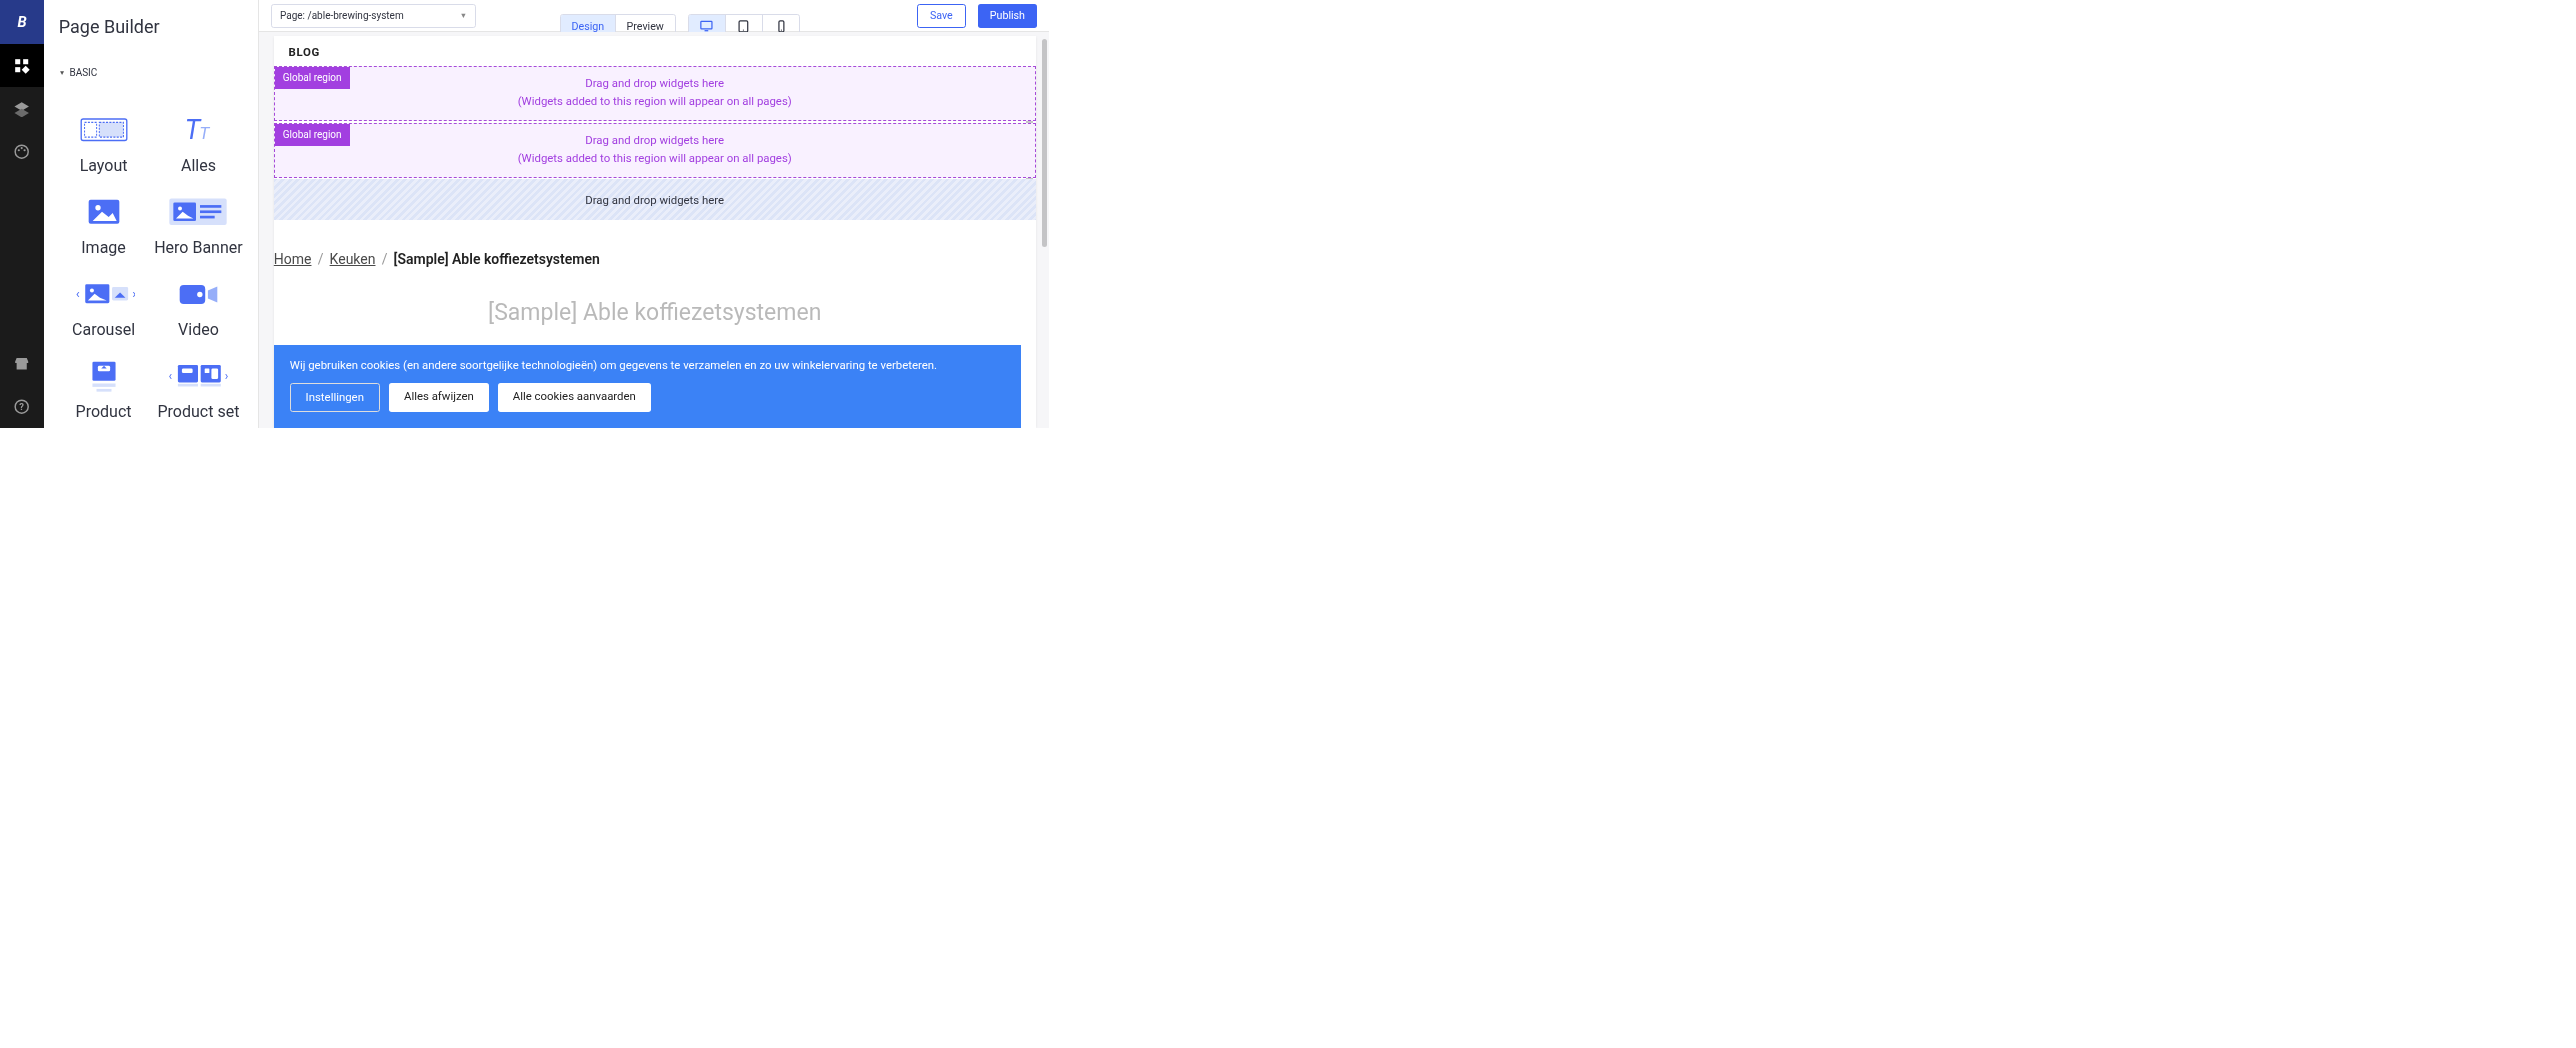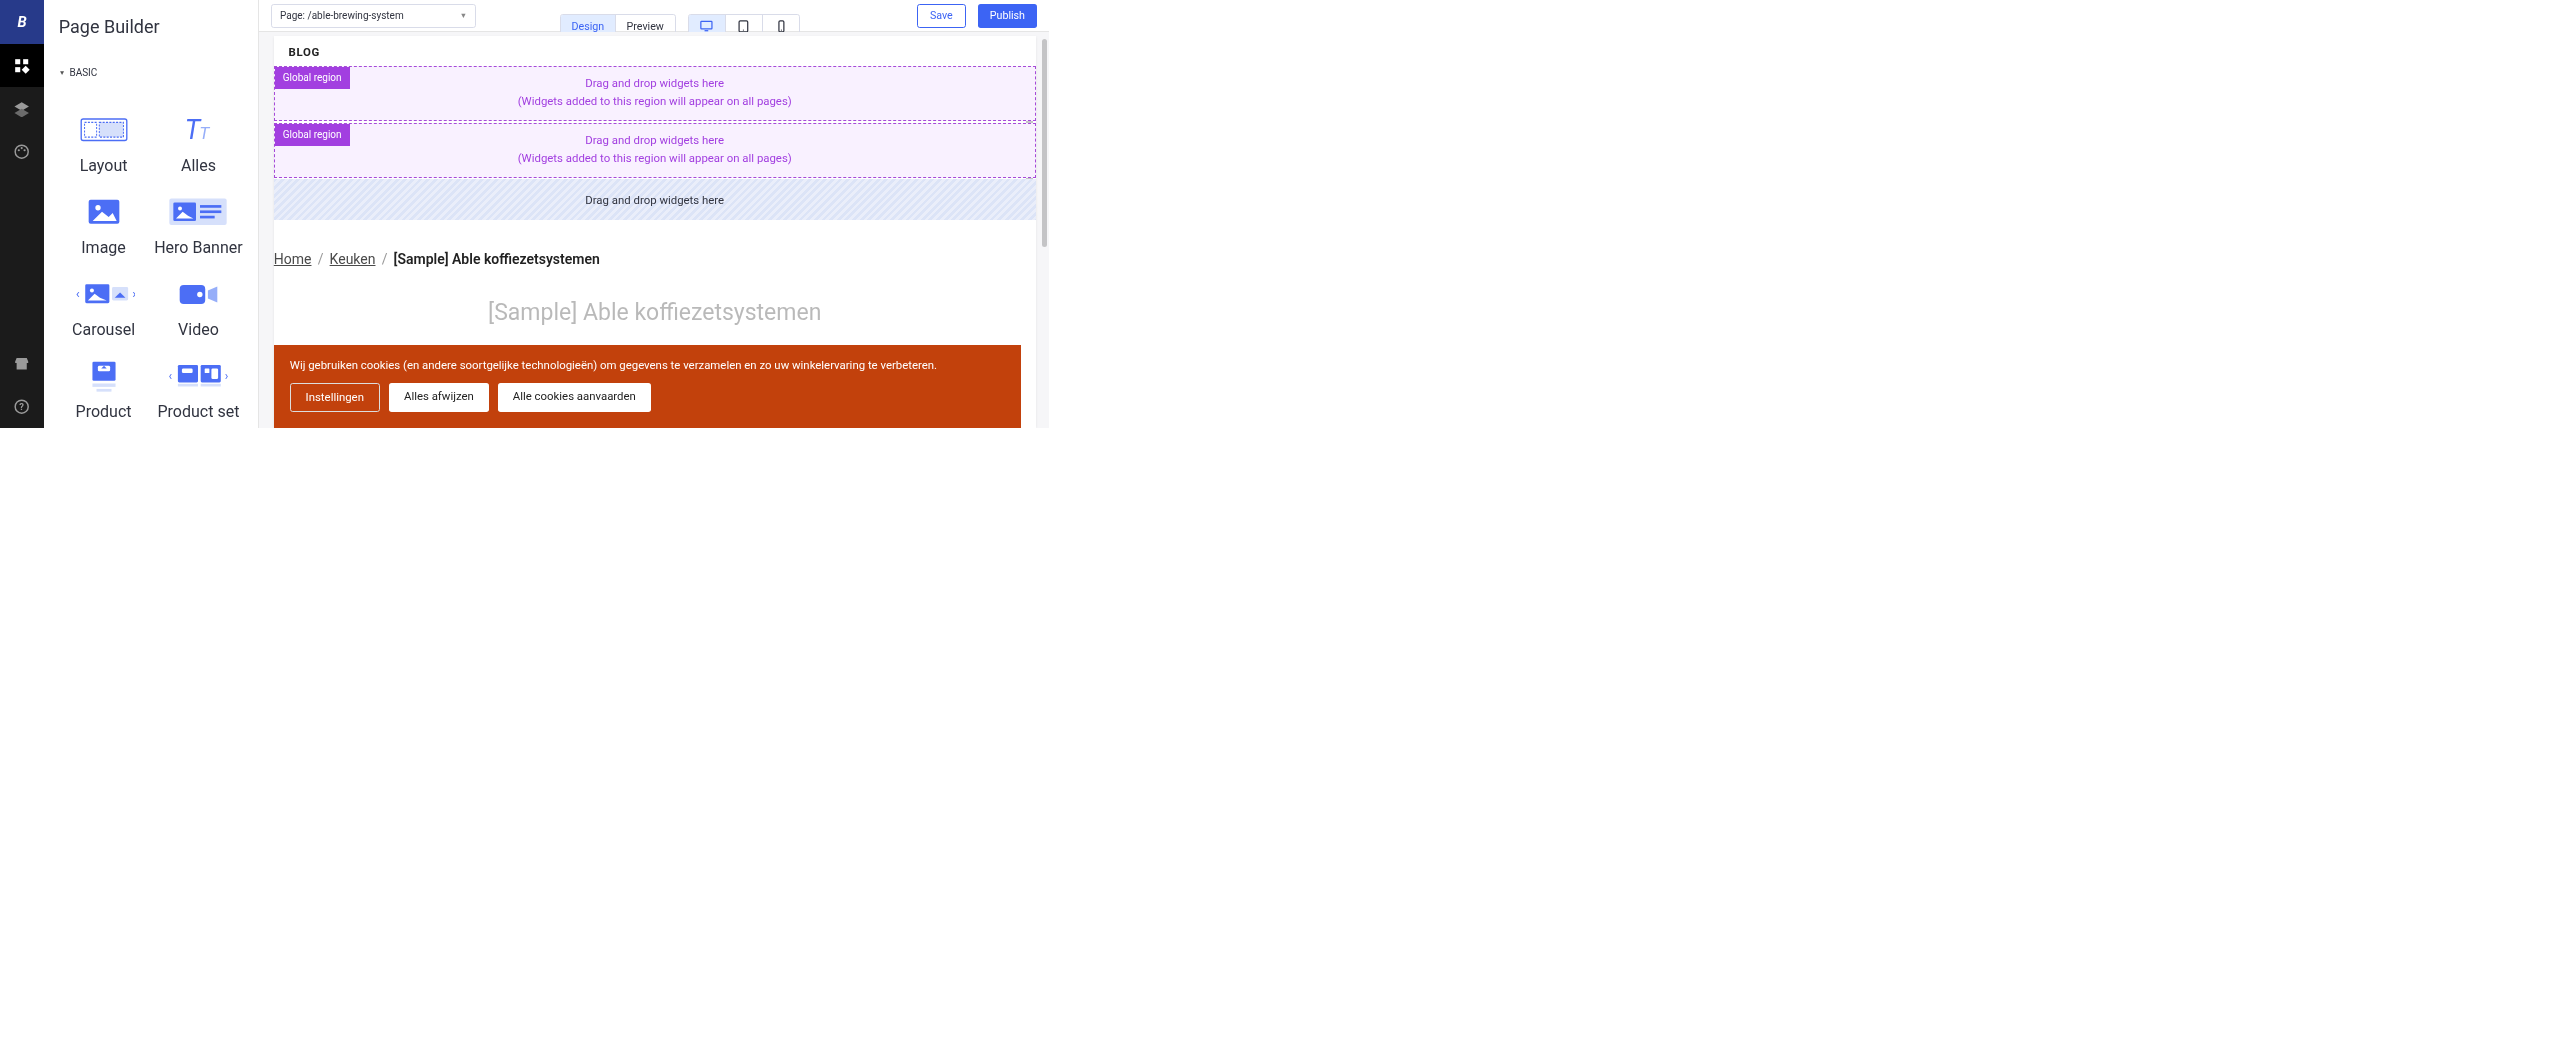--- a/index.html
+++ b/index.html
@@ -51,21 +51,21 @@
 .region .txt .l2 { color: #a23fe0; font-size: 11.4px; }
 .region.local { background: repeating-linear-gradient(135deg, #dce4f7 0 2.7px, #eaeefa 2.7px 5.4px); text-align: center; padding: 13.4px 0; color: #313440; font-size: 11.4px; }
 
 .crumbs { padding: 29.5px 0 12px; font-size: 14px; color: #4a4a4a; }
 .crumbs a { color: #4a4a4a; text-decoration: underline; }
 .crumbs .sep { color: #999; margin: 0 2.7px; }
 .crumbs .cur { color: #222; font-weight: 600; }
 
 .canvas h2.ptitle { text-align: center; font-size: 23px; font-weight: 400; color: #666; padding: 20px 0 6.7px; opacity: 0.45; }
 
-.cookie { position: absolute; left: 14.8px; right: 28px; bottom: 0; background: #c2410c; color: #fff; padding: 13.4px 16px 16px; }
+.cookie { position: absolute; left: 14.8px; right: 28px; bottom: 0; background: #3b82f6; color: #fff; padding: 13.4px 16px 16px; }
 .cookie .msg { font-size: 11.4px; margin-bottom: 10.7px; }
 .cookie .btns { display: flex; gap: 9.4px; }
 .cookie .cbtn { padding: 6.7px 14.8px; border-radius: 2.7px; font-size: 11.4px; cursor: pointer; }
 .cookie .cbtn.outline { border: 0.7px solid #ddd; background: transparent; color: #fff; }
 .cookie .cbtn.white { background: #fff; color: #222; }
 </style>
 </head>
 <body>
 
 <div class="leftbar">

